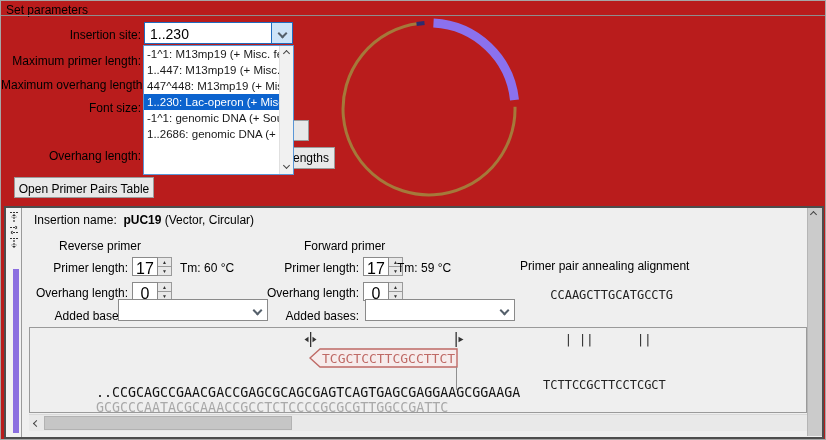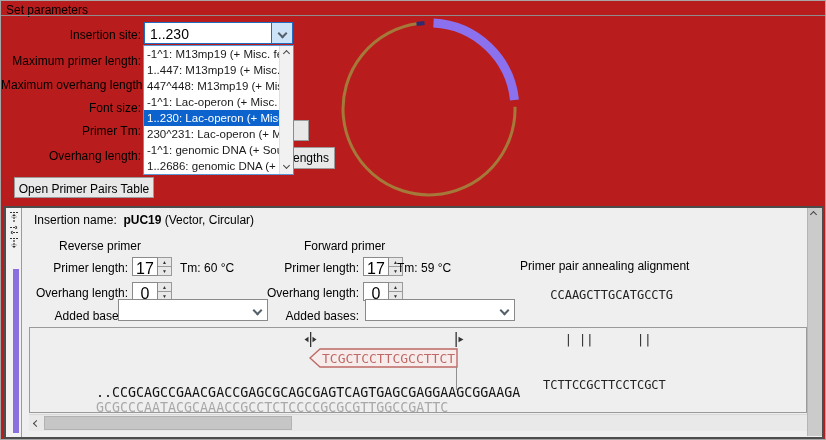--- a/index.html
+++ b/index.html
@@ -98,41 +98,38 @@
 
 <div id="app">
 
   <div class="abs" style="left:5px; top:2px;">Set parameters</div>
   <div class="group-line"></div>
 
   <div class="rlabel" style="left:0; width:140px; top:27px;">Insertion site:</div>
   <div class="rlabel" style="left:0; width:140px; top:53px;">Maximum primer length:</div>
   <div class="rlabel" style="left:0; width:140px; top:77px;">Maximum overhang length:</div>
   <div class="rlabel" style="left:0; width:140px; top:100px;">Font size:</div>
-  <div class="rlabel" style="left:0; width:140px; top:123px;">Primer Tm:</div>
   <div class="rlabel" style="left:0; width:140px; top:148px;">Overhang length:</div>
 
   <div class="pbtn" style="left:262px; top:119px; width:46px; height:21px; z-index:1;"></div>
   <div class="pbtn" style="left:238px; top:146px; width:96px; height:22px; z-index:1; text-align:right; padding-right:5px;">lengths</div>
 
   <div class="combo-focused">
     <div class="val">1..230</div>
     <div class="btn">
       <span class="chev down"></span>
     </div>
   </div>
 
   <div class="popup">
     <div class="items">
       <div class="item">-1^1: M13mp19 (+ Misc. fe</div>
       <div class="item">1..447: M13mp19 (+ Misc.</div>
       <div class="item">447^448: M13mp19 (+ Mis</div>
-      <div class="item">-1^1: Lac-operon (+ Misc.</div>
       <div class="item selected">1..230: Lac-operon (+ Misc</div>
-      <div class="item">230^231: Lac-operon (+ M</div>
       <div class="item">-1^1: genomic DNA (+ Sou</div>
       <div class="item">1..2686: genomic DNA (+ S</div>
     </div>
     <div class="sbar">
       <div class="sbtn" style="top:0;">
         <span class="chev up small"></span>
       </div>
       <div class="sbtn" style="bottom:0;">
         <span class="chev down small" style="margin-top:-3px;"></span>
       </div>

